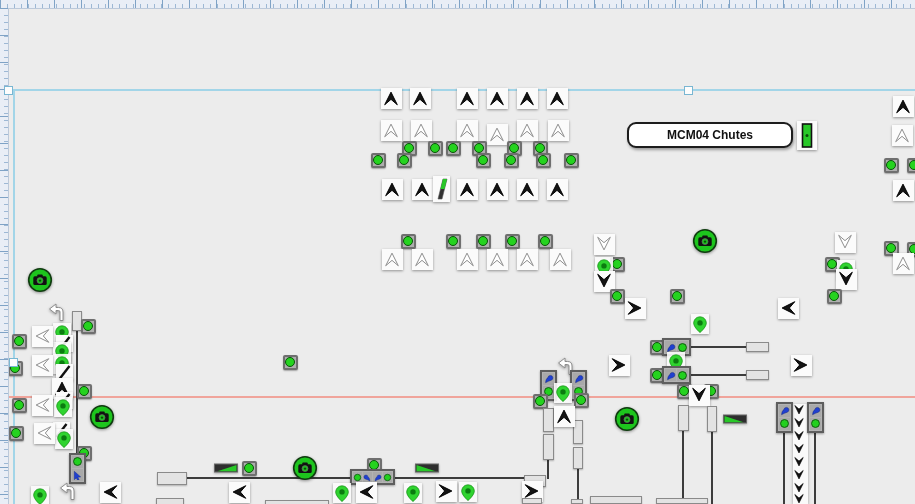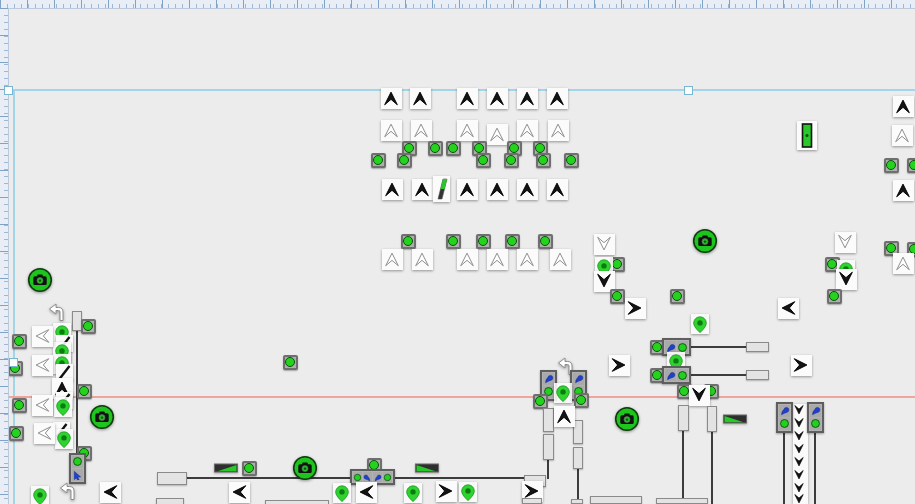--- a/index.html
+++ b/index.html
@@ -780,13 +780,16 @@
           <circle cx="13" cy="13.6" r="3" fill="#1dc51d" stroke="#666" stroke-width=".7"></circle>
           <circle cx="13" cy="13.6" r="1.2" fill="#0a4a0a"></circle>
         </svg>
       </div>
       <div class="icon bx" style="left: 156px; top: 497.5px; width: 28px; height: 7px;"></div>
       <div class="icon bx" style="left: 265px; top: 499.5px; width: 64px; height: 5px;"></div>
       <div class="icon bx" style="left: 522px; top: 498px; width: 20px; height: 6px;"></div>
       <div class="icon bx" style="left: 590px; top: 496px; width: 52px; height: 8px;"></div>
       <div class="icon bx" style="left: 656px; top: 498px; width: 52px; height: 6px;"></div>
     </div>
+  <div class="label-box" style="left:627px;top:122px;width:166px;height:26px;">
+    <span>MCM04 Chutes</span>
+  </div>
 </div>
 
 </body></html>

